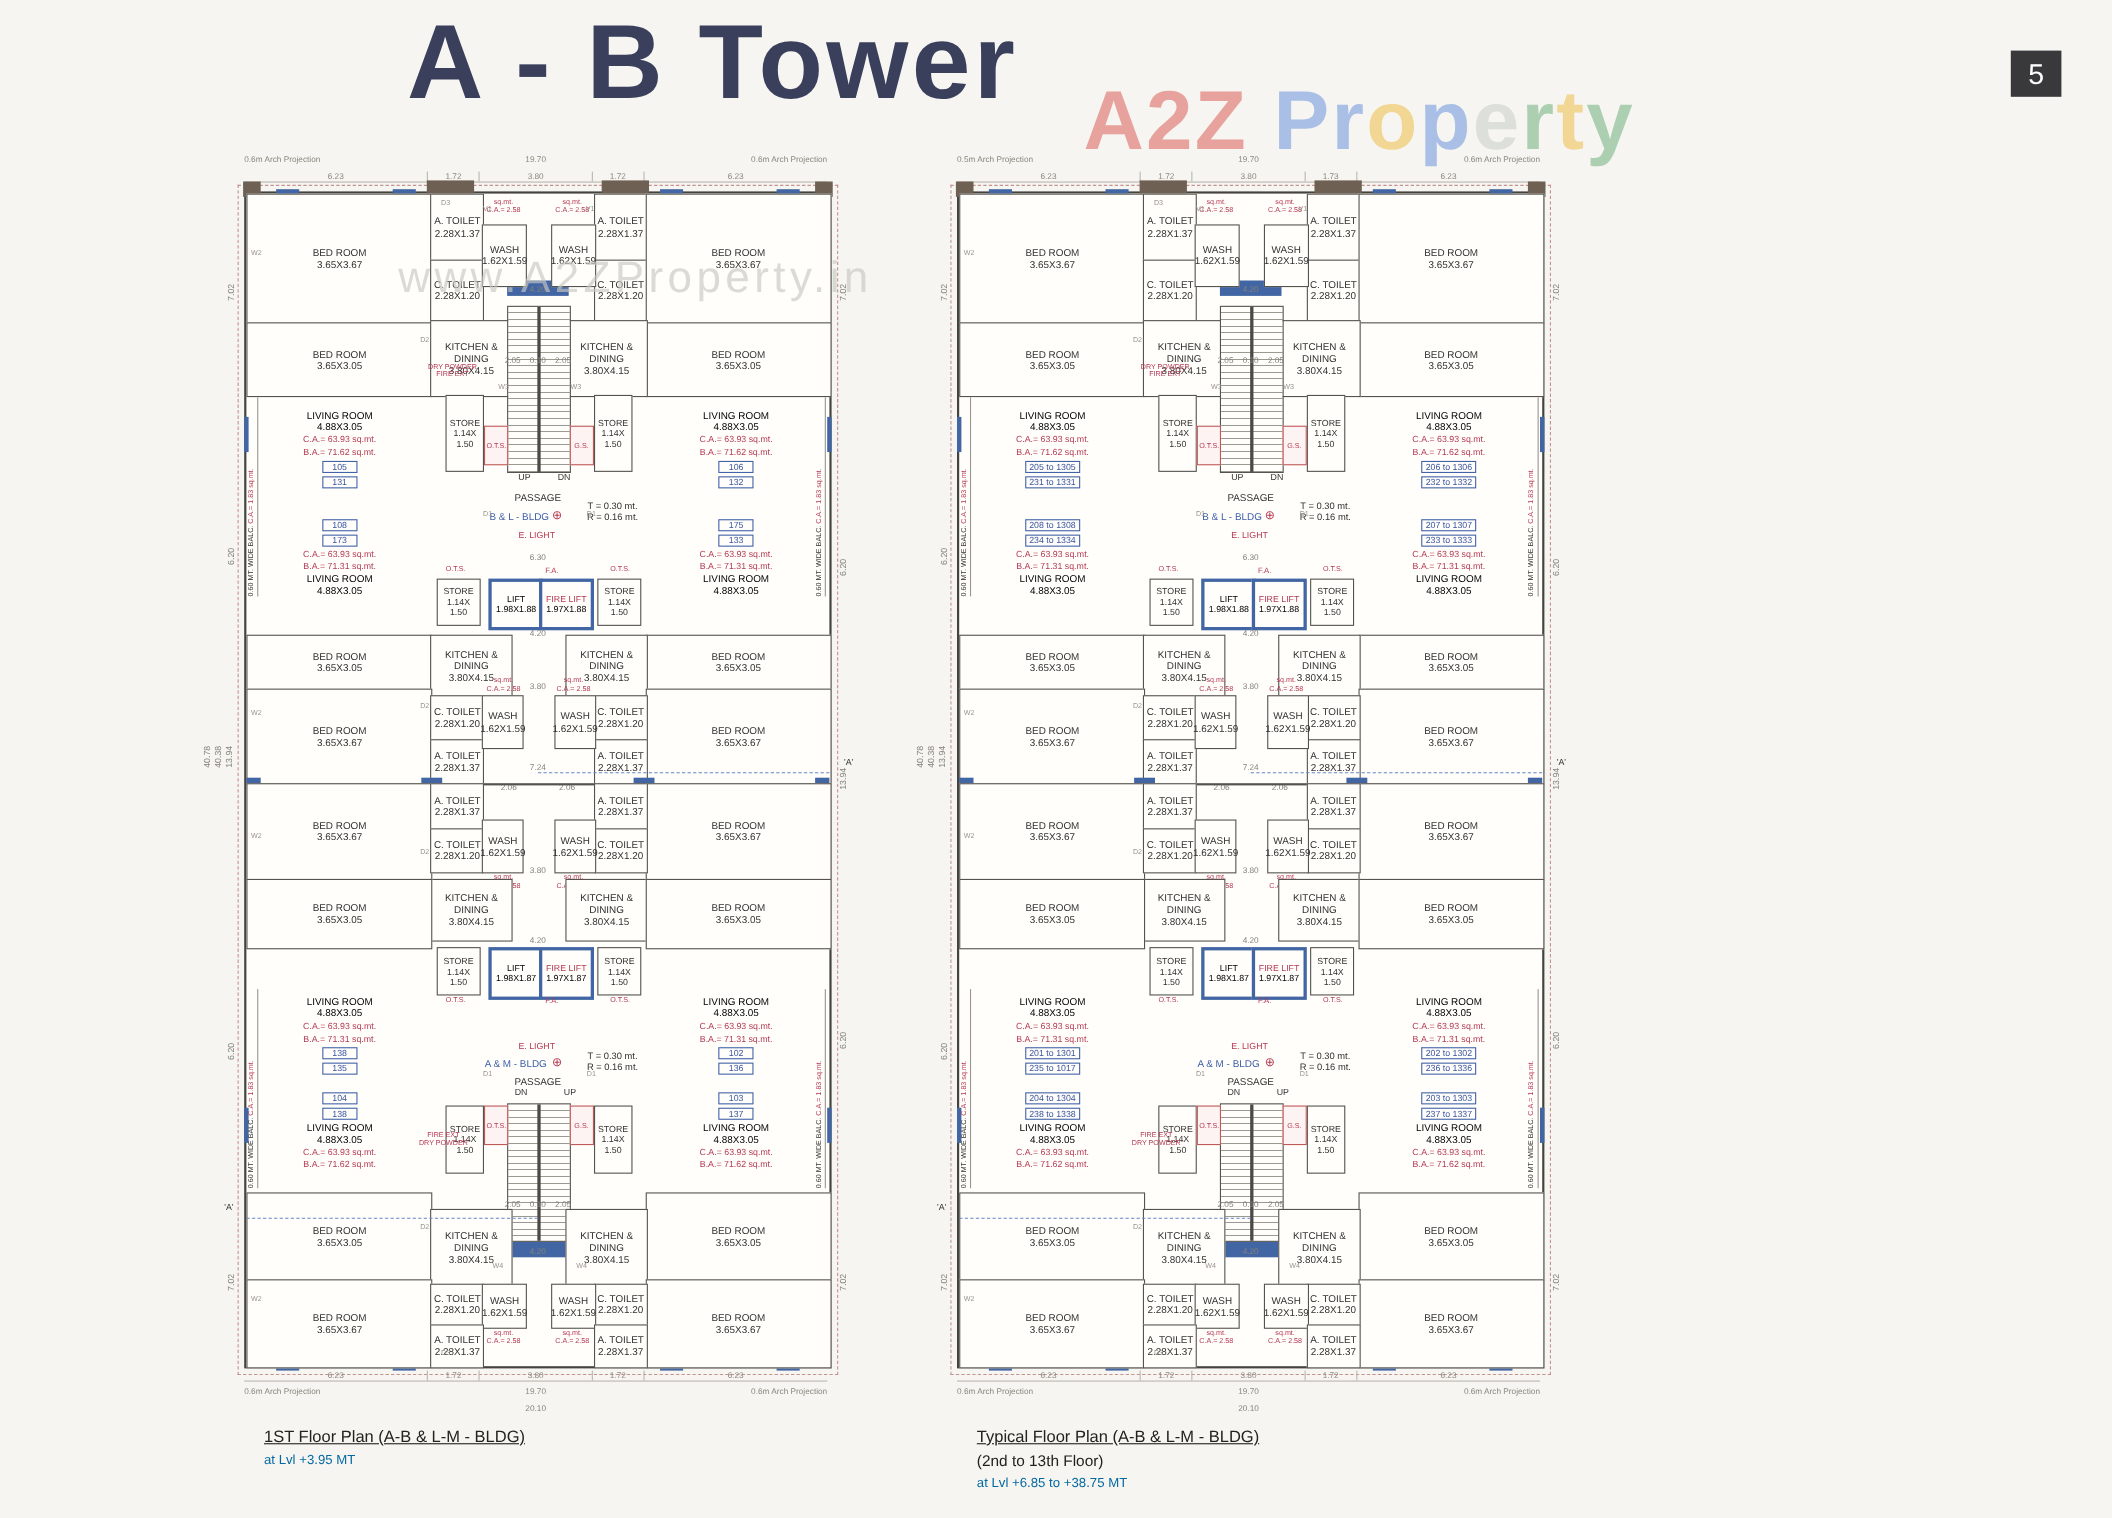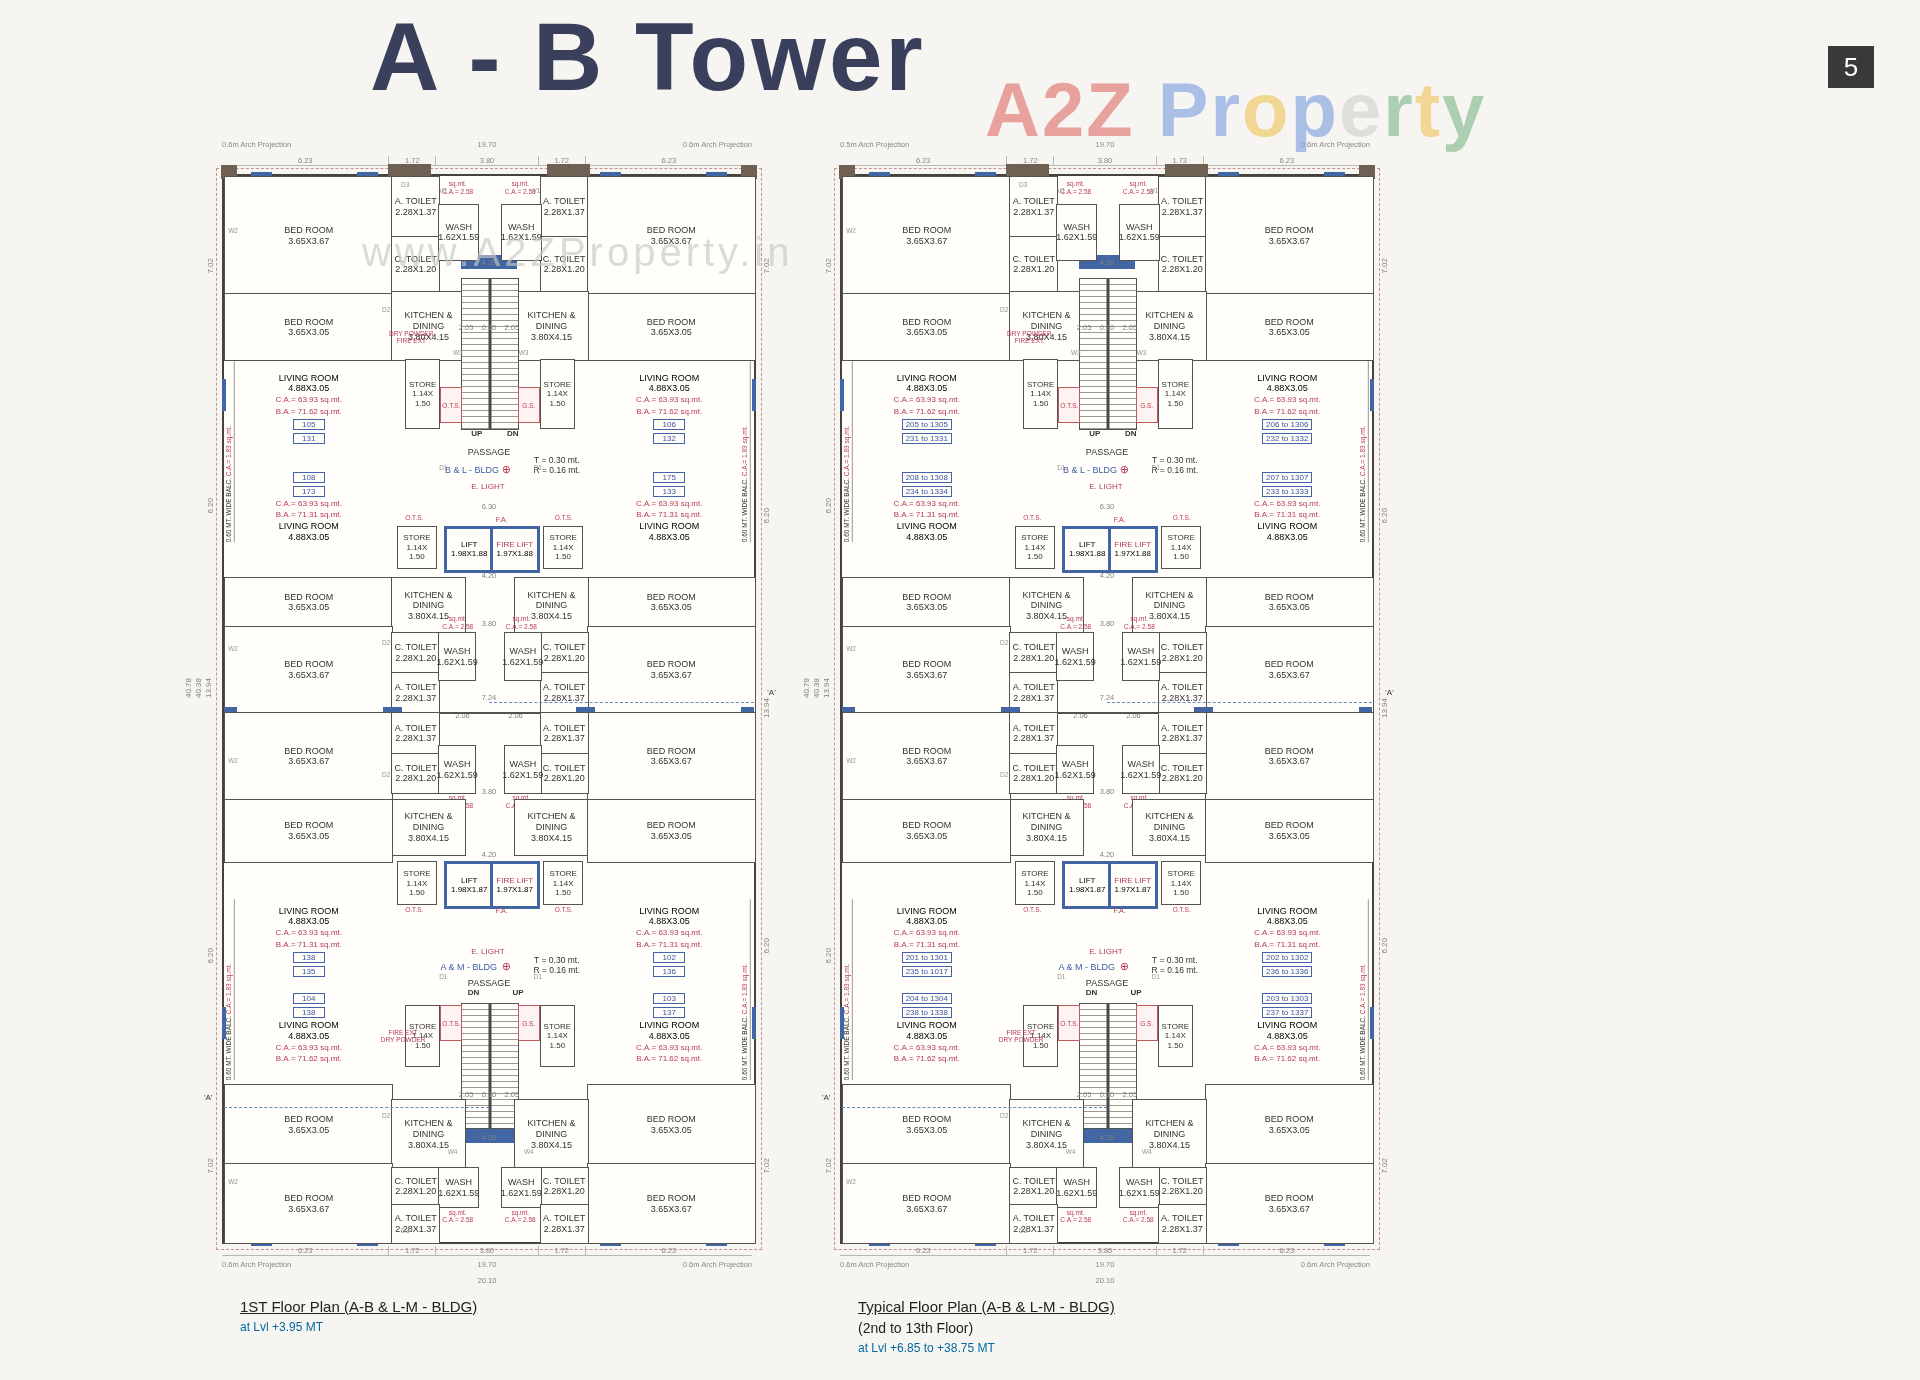--- a/index.html
+++ b/index.html
@@ -10,21 +10,21 @@
   #wm-url{left:362px;top:230px;font-size:40px;color:#c9c9c3;letter-spacing:4px;opacity:.65;z-index:8;}
   #badge{left:1828px;top:46px;width:46px;height:42px;background:#39393b;color:#fff;display:flex;align-items:center;justify-content:center;font-size:26px;z-index:10;}
   .plan-slot{position:absolute;top:118px;width:676px;height:1255px;z-index:2;}
   .pbody{position:absolute;left:72px;top:56px;width:530px;height:1066px;background:#fffefb;border:2px solid #45433e;}
   .proj{position:absolute;left:-8px;top:-8px;right:-8px;bottom:-8px;border:1px dashed #c49390;pointer-events:none;}
   .r{position:absolute;border:1px solid #55534e;display:flex;align-items:center;justify-content:center;text-align:center;
      font-size:9px;line-height:1.18;color:#333230;white-space:pre-line;background:#fffefb;}
   .t{position:absolute;font-size:8px;color:#333230;white-space:pre-line;text-align:center;line-height:1.15;background:transparent;}
   .red{color:#b53a52;}
   .blue{color:#3c5da6;}
-  .bold{font-weight:bold;}
+  .bold{font-weight:normal;}
   .livblk{position:absolute;display:flex;flex-direction:column;align-items:center;justify-content:center;gap:2px;text-align:center;
           font-size:9px;line-height:1.15;white-space:pre-line;}
   .livblk .ann{font-size:8px;}
   .ub{border:1px solid #4263a8;color:#3a55a0;font-size:8px;padding:0 3px;background:#fffefb;margin-top:1px;min-width:24px;}
   .stair{position:absolute;border:1px solid #55534e;background:repeating-linear-gradient(to bottom,#fffefb 0 5px,#9a9a92 5px 6px);}
   .stair::after{content:"";position:absolute;left:50%;top:0;bottom:0;width:3px;background:#4c4a46;transform:translateX(-50%);}
   .liftbox{position:absolute;border:3px solid #4265a4;background:#fffefb;display:flex;flex-direction:column;align-items:center;justify-content:center;
            font-size:8px;line-height:1.15;text-align:center;}
   .otsbox{position:absolute;border:1px solid #c05a5a;display:flex;align-items:center;justify-content:center;font-size:6.5px;color:#b53a52;background:#fdf3f2;}
   .blu{position:absolute;background:#4265a4;}
@@ -442,21 +442,21 @@
   </div>
   <div class="dim" style="left:72px;top:1158px;width:530px">20.10</div>
 
   <div class="abs" style="left:90px;top:1180px;width:480px">
     <div class="cap-title">1ST Floor Plan (A-B &amp; L-M - BLDG)</div>
     <div class="cap-sub"></div>
     <div class="cap-lvl">at Lvl +3.95 MT</div>
   </div>
 </div>
 </div>
-<div class="plan-slot" style="left:768px">
+<div class="plan-slot" style="left:798px">
 <div class="abs" style="left:0;top:0;width:676px;height:1255px">
 
   <div class="strip" style="left:72px;top:22px;width:530px">
     <span>0.5m Arch Projection</span>
     <span>19.70</span>
     <span>0.6m Arch Projection</span>
   </div>
   <div class="dimrow" style="left:72px;top:38px;width:530px">
     <span style="flex-basis:31.6%">6.23</span>
     <span style="flex-basis:8.7%">1.72</span>

